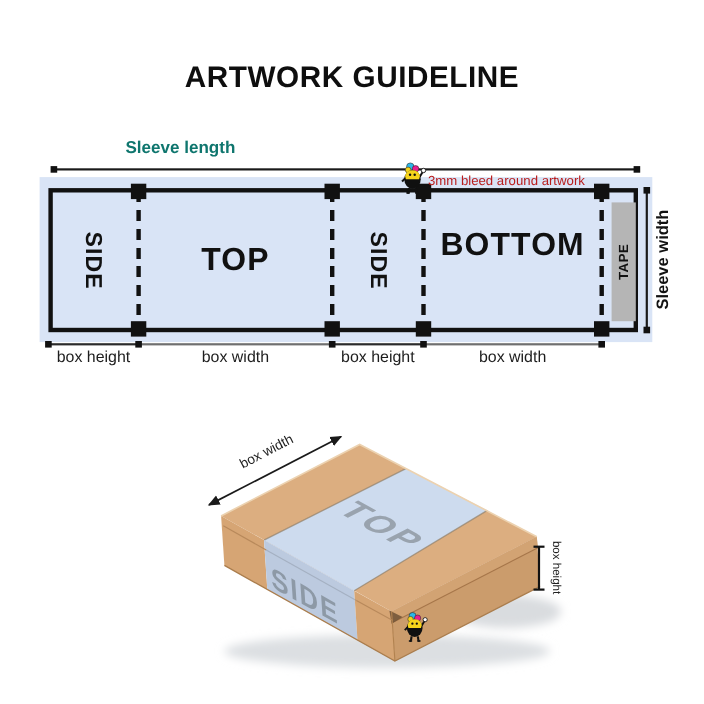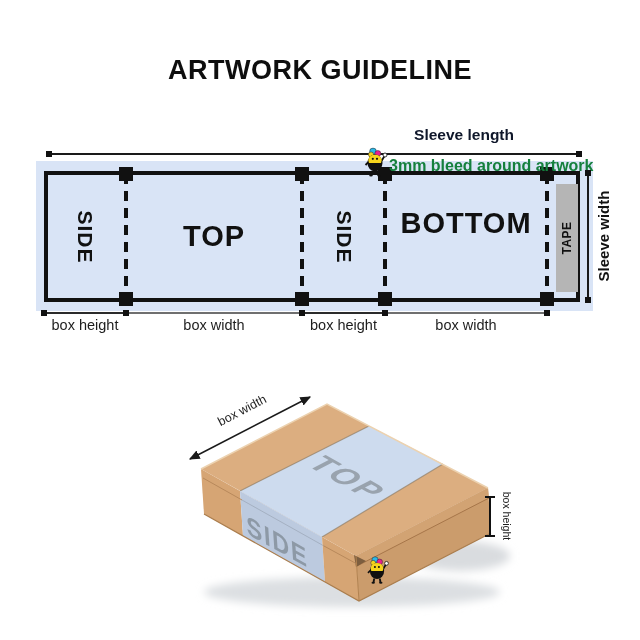--- a/index.html
+++ b/index.html
@@ -7,39 +7,39 @@
     width:640px;height:640px;position:relative;background:#ffffff;
     font-family:"Liberation Sans","DejaVu Sans",sans-serif;overflow:hidden;
   }
   .abs{position:absolute;}
   .page-title{
     top:55px;left:0;width:640px;text-align:center;
     font-size:27px;font-weight:800;color:#0e0e0e;letter-spacing:.5px;
   }
   
   .sleeve-length-label{
-    top:126px;left:114px;width:400px;text-align:right;
-    font-size:15.5px;font-weight:700;color:#0f172a;
+    top:126px;left:114px;width:400px;text-align:left;
+    font-size:15.5px;font-weight:700;color:#0f766e;
   }
   .hline{height:2px;background:#1a1a1a;}
   .sq{width:6px;height:6px;background:#111;}
   .bleed-rect{left:36px;top:161px;width:557px;height:150px;background:#d9e4f6;}
   .artwork-rect{left:44px;top:171px;width:536px;height:131px;border:4px solid #111;box-sizing:border-box;}
   .panel{display:flex;align-items:center;justify-content:center;color:#111;}
   .panel-h{font-size:29px;font-weight:800;letter-spacing:1px;}
   .panel-v{font-size:21px;font-weight:800;letter-spacing:1px;transform:rotate(90deg);white-space:nowrap;}
   .divider{
     width:4px;top:174px;height:124px;
     background:repeating-linear-gradient(180deg,#111 0 10px,transparent 10px 17px);
   }
   .marker{width:14px;height:14px;background:#111;}
   .tape-rect{left:556px;top:184px;width:22px;height:108px;background:#b5b5b5;
     display:flex;align-items:center;justify-content:center;}
   .tape-label{transform:rotate(-90deg);font-size:12px;font-weight:800;letter-spacing:.5px;color:#111;white-space:nowrap;}
-  .bleed-note{left:389px;top:157px;font-size:16px;font-weight:700;color:#15803d;white-space:nowrap;}
+  .bleed-note{left:389px;top:157px;font-size:12px;font-weight:400;color:#b91c1c;white-space:nowrap;}
   .vline{width:2px;background:#1a1a1a;}
   .sleeve-width-label{
     left:603px;top:236px;transform:translate(-50%,-50%) rotate(-90deg);
     font-size:15px;font-weight:700;color:#121212;white-space:nowrap;
   }
   .dim-seg{top:312px;height:2px;}
   .seg-dark{background:#2b2b2b;} .seg-gray{background:#6f6f6f;}
   .dim-label{top:317px;text-align:center;font-size:14.5px;color:#1d1d1d;}
   .box-svg{left:140px;top:380px;width:380px;height:240px;}
 </style>

